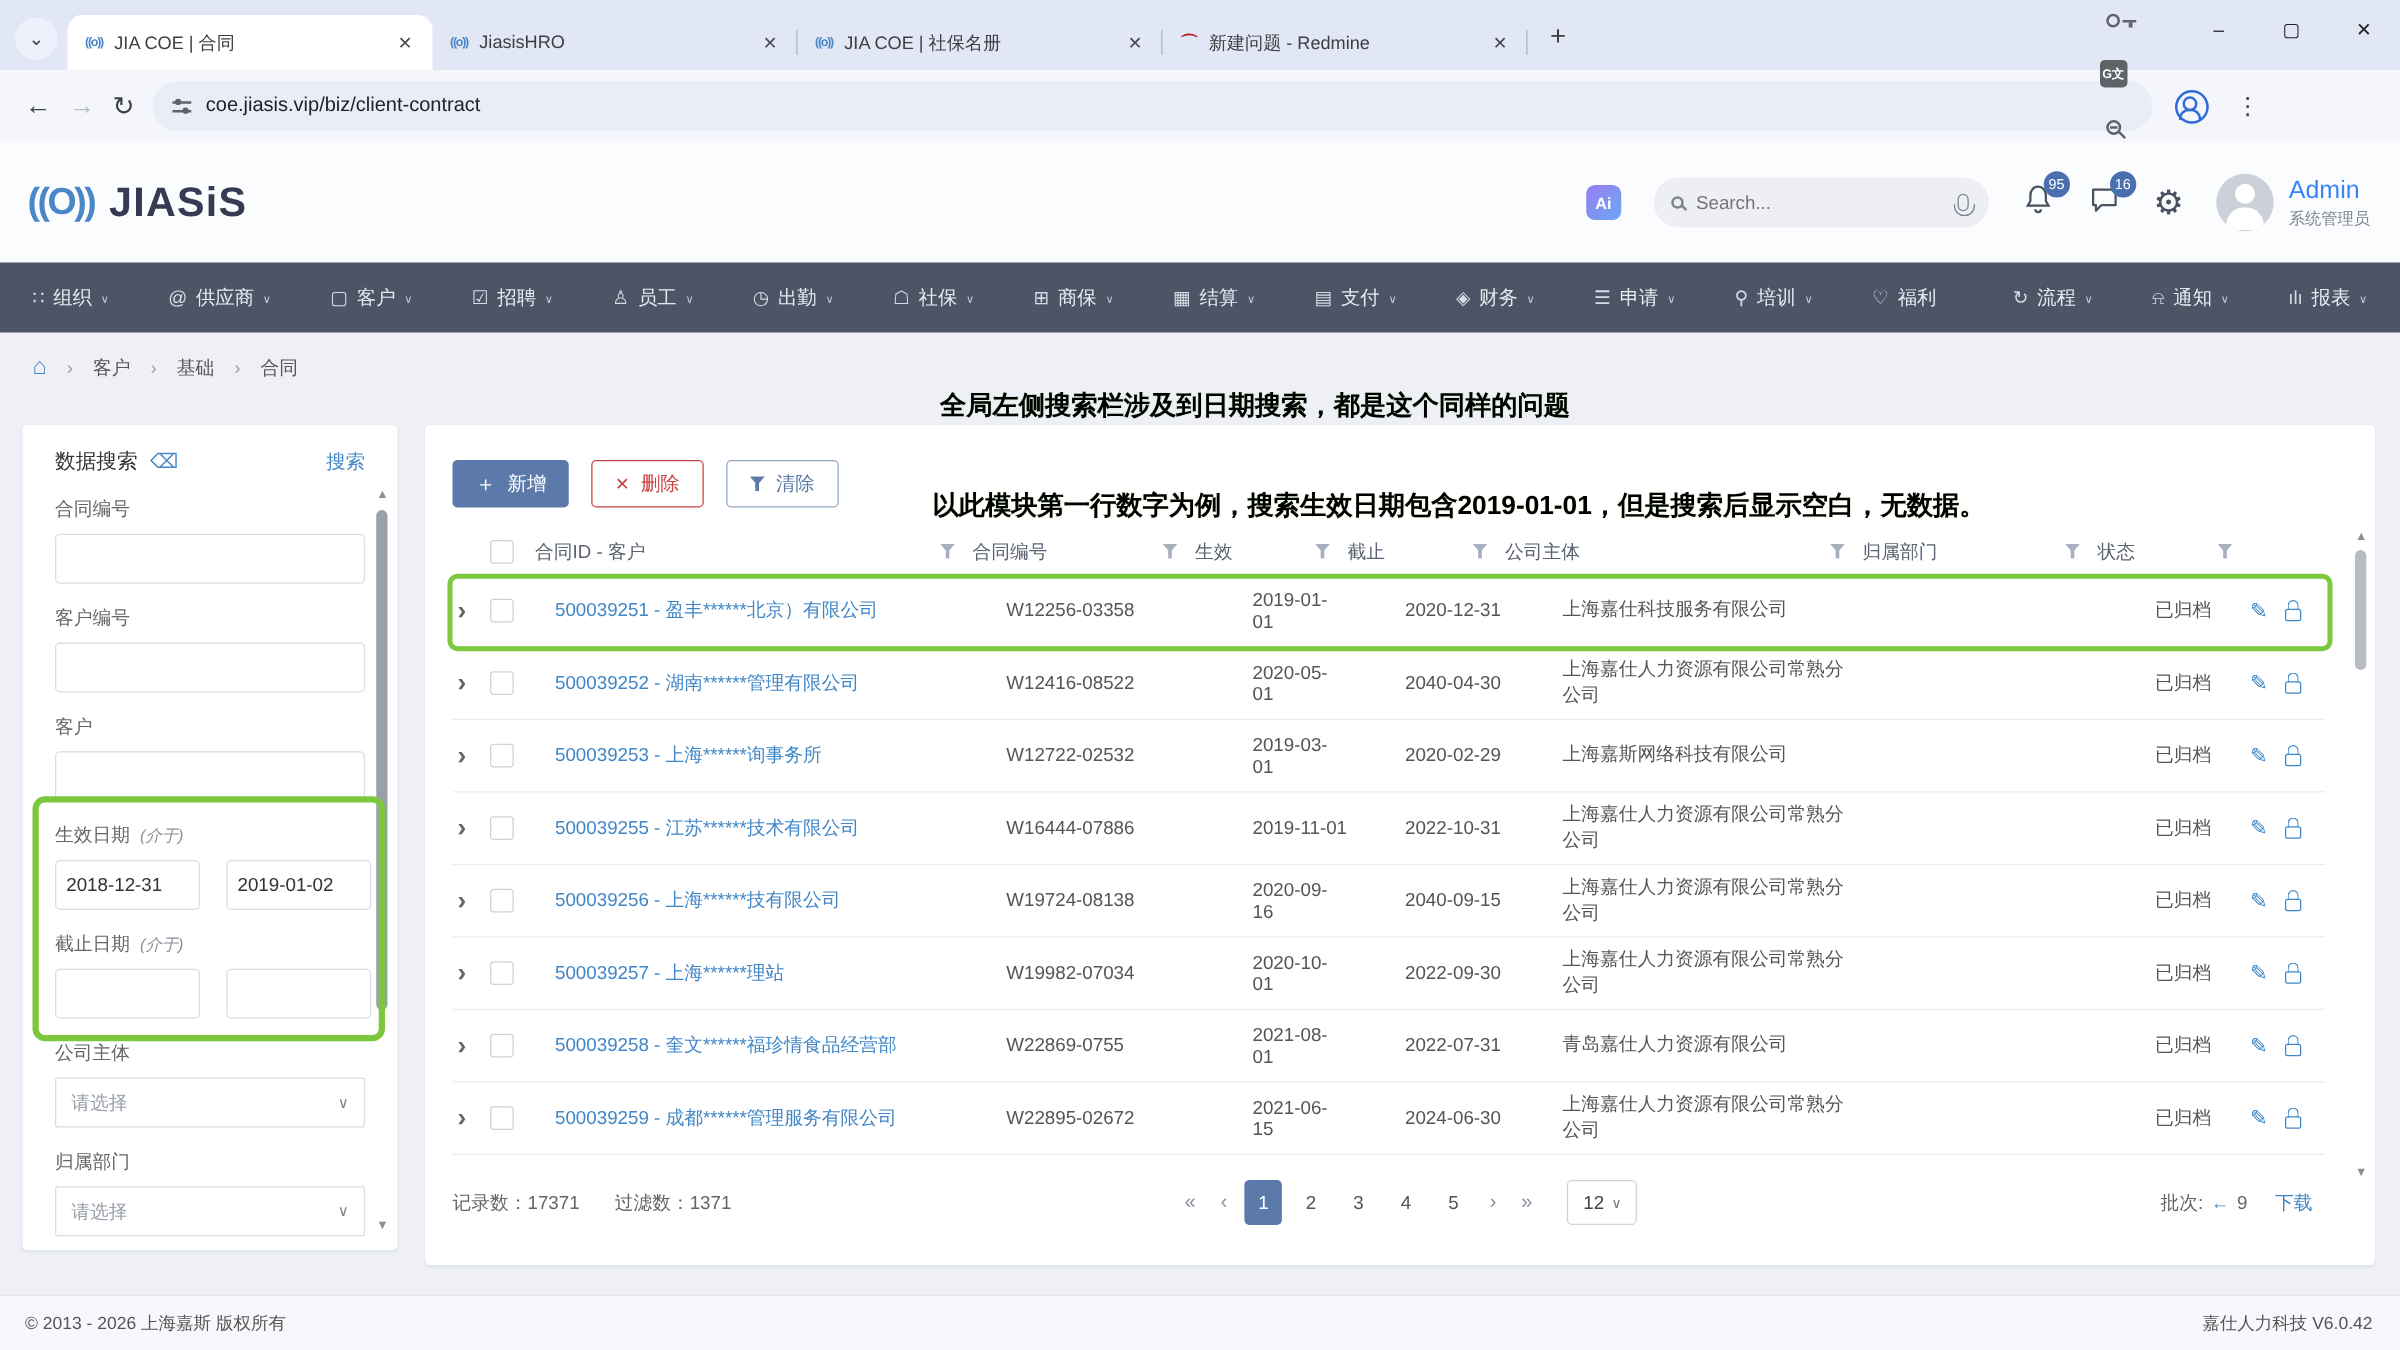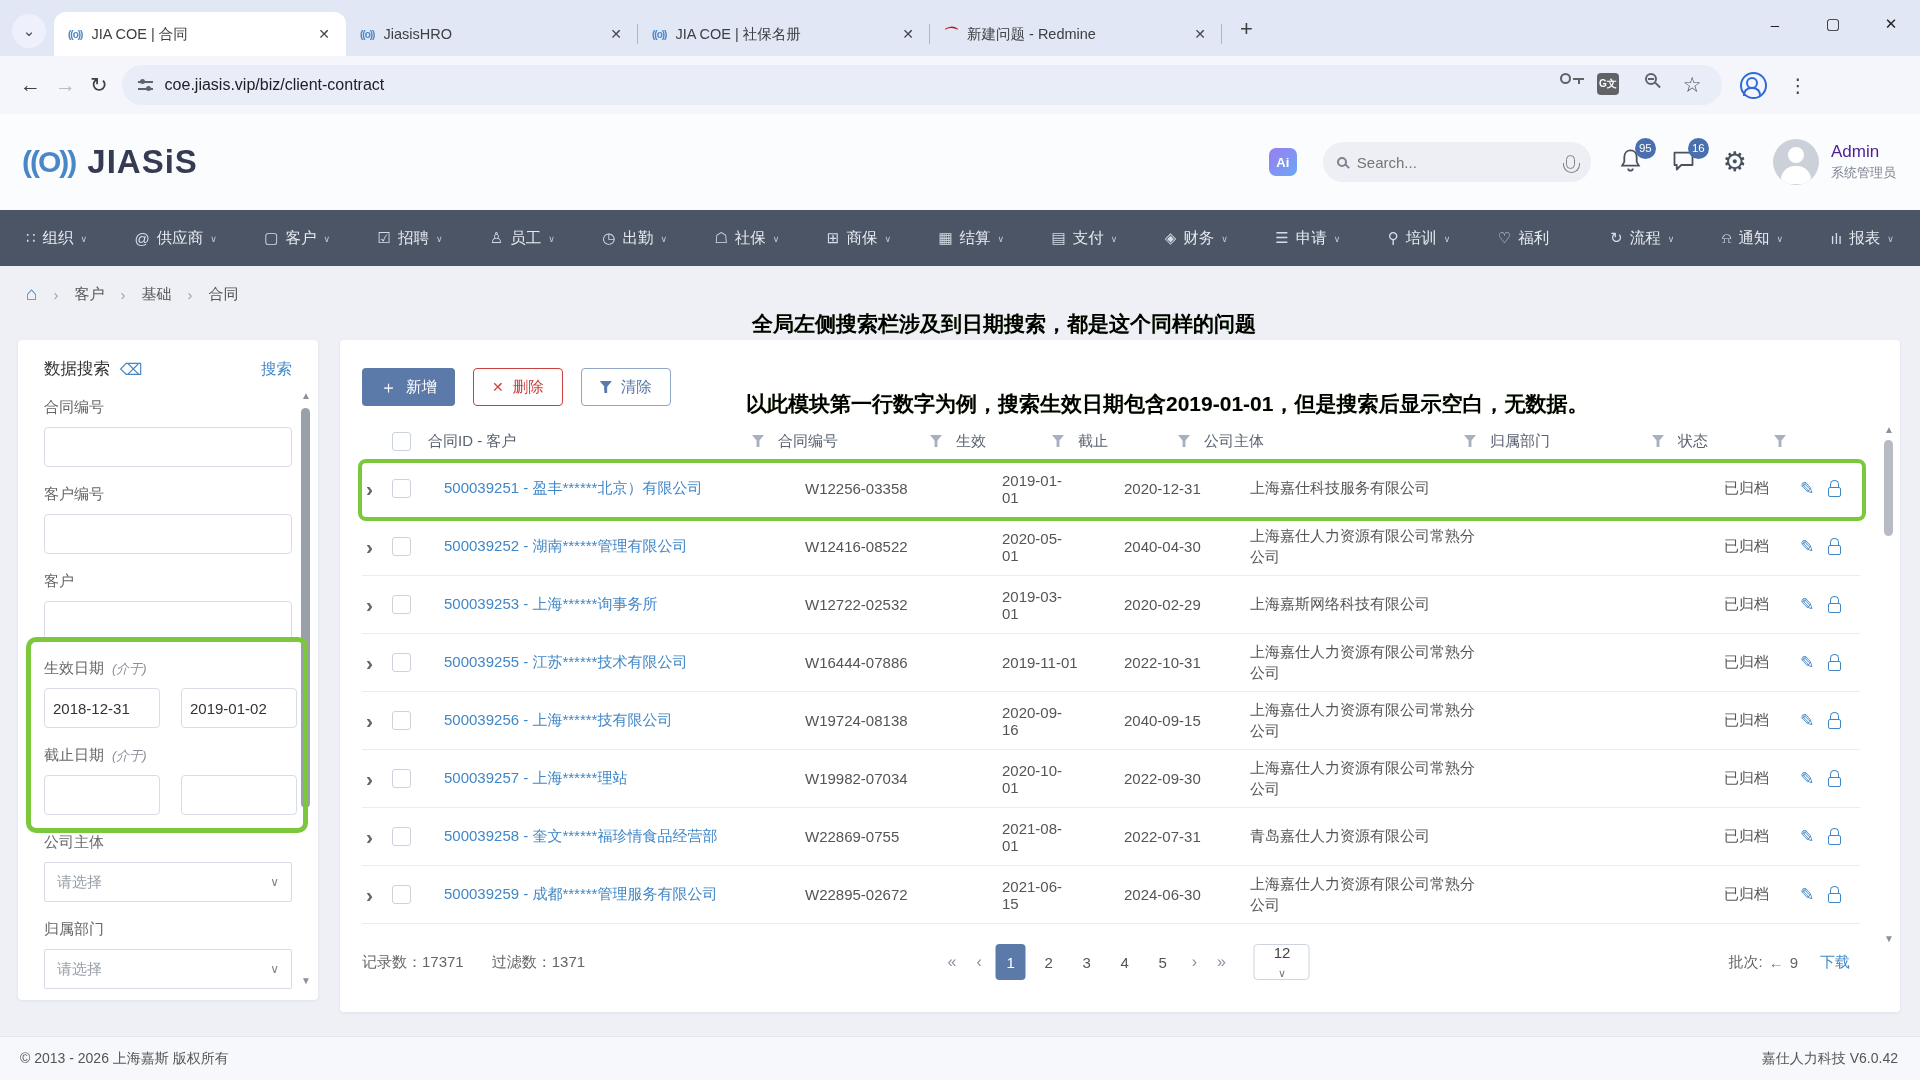--- a/index.html
+++ b/index.html
@@ -26,21 +26,21 @@
   
   .urlbar { position:absolute; top:56px; left:0; width:1920px; height:58px; background:#f4f6fc; display:flex; align-items:center; }
   .navbtns { display:flex; align-items:center; gap:14px; margin-left:20px; font-size:21px; color:#3c4043; }
   .navbtns .fwd { color:#b9bdc7; }
   .url-pill { height:40px; width:1600px; margin-left:14px; background:#e9edf8; border-radius:21px;
     display:flex; align-items:center; padding:0 16px; gap:12px; }
   .tune { width:15px; height:9px; border-top:2px solid #5f6368; border-bottom:2px solid #5f6368; position:relative; }
   .tune::before { content:''; position:absolute; width:5px; height:5px; border-radius:50%; background:#5f6368; top:-3.5px; left:2px; }
   .tune::after  { content:''; position:absolute; width:5px; height:5px; border-radius:50%; background:#5f6368; bottom:-3.5px; right:2px; }
   .url-text { font-size:16px; color:#202124; flex:1; }
-  .pill-icons { display:flex; align-items:flex-start; gap:26px; margin-right:4px; }
+  .pill-icons { display:flex; align-items:center; gap:26px; margin-right:4px;flex-direction:column; }
   .ikey { width:11px; height:11px; border:2.4px solid #5f6368; border-radius:50%; position:relative; }
   .ikey::after { content:''; position:absolute; left:11px; top:2.5px; width:11px; height:2.6px; background:#5f6368; }
   .ikey::before { content:''; position:absolute; left:16px; top:5px; width:2.6px; height:4px; background:#5f6368; }
   .itrans { width:22px; height:22px; background:#5f6368; border-radius:4px; color:#fff; font-size:10px; font-weight:bold;
     display:flex; align-items:center; justify-content:center; }
   .imag { width:12px; height:12px; border:2.2px solid #5f6368; border-radius:50%; position:relative; }
   .imag::after { content:''; position:absolute; width:7px; height:2.4px; background:#5f6368; transform:rotate(45deg); right:-6px; bottom:-3px; }
   .imag::before { content:''; position:absolute; width:6px; height:2px; background:#5f6368; top:3px; left:1px; }
   .istar { font-size:21px; color:#44474e; }
   .iavatar { width:27px; height:27px; border:2.6px solid #2f6bd8; border-radius:50%; position:relative; margin-left:18px; }
@@ -63,21 +63,21 @@
   .mic { width:9px; height:14px; border:1.8px solid #7c828e; border-radius:5px; position:relative; flex:none; margin-right:2px; }
   .mic::after { content:''; position:absolute; left:-4px; top:7px; width:15px; height:9px; border:1.8px solid #7c828e; border-top:none; border-radius:0 0 9px 9px; }
   .badge-wrap { position:relative; }
   .badge { position:absolute; top:-9px; right:-12px; min-width:21px; height:21px; border-radius:11px; background:#4a6fae;
     color:#fff; font-size:11.5px; display:flex; align-items:center; justify-content:center; padding:0 4px; }
   .gear { font-size:27px; color:#4a5260; }
   .user { display:flex; align-items:center; gap:12px; }
   .user-av { width:46px; height:46px; border-radius:50%; background:#ccd1d9; position:relative; overflow:hidden; }
   .user-av::before { content:''; position:absolute; width:16px; height:16px; border-radius:50%; background:#fff; left:15px; top:8px; }
   .user-av::after { content:''; position:absolute; width:30px; height:18px; border-radius:14px 14px 0 0; background:#fff; left:8px; top:27px; }
-  .user-name { font-size:17px; color:#4c1d95; }
+  .user-name { font-size:20px; color:#3b82f6; }
   .user-role { font-size:13px; color:#7d8492; margin-top:2px; }
 
   
   .navbar { position:absolute; top:210px; left:0; width:1920px; height:56px; background:#4b5565;
     display:flex; align-items:center; justify-content:space-between; padding:0 26px; }
   .nav-item { display:flex; align-items:center; gap:7px; color:#e7eaf0; font-size:15.5px; white-space:nowrap; }
   .nav-ico { font-size:15px; color:#d6dbe4; }
   .nav-chev { font-size:9px; color:#c3cad6; margin-top:2px; }
 
   
@@ -154,21 +154,21 @@
   .tthumb { top:16px; height:96px; background:#b7bcc4; }
 
   
   .pagerow { position:absolute; left:22px; top:600px; width:1498px; height:44px; display:flex; align-items:center; font-size:15px; color:#666; }
   .rec { display:flex; gap:28px; }
   .pager { position:absolute; left:50%; transform:translateX(-46%); display:flex; align-items:center; gap:8px; }
   .parrow { color:#8a909c; font-size:16px; padding:0 6px; }
   .pbtn { min-width:30px; height:36px; display:flex; align-items:center; justify-content:center; border-radius:4px; color:#555; padding:0 6px; }
   .pbtn.current { background:#5b7aa9; color:#fff; }
   .psize { width:56px; height:36px; border:1px solid #ccd3dc; border-radius:4px; display:flex; align-items:center;
-    justify-content:center; gap:6px; margin-left:14px; color:#444;flex-direction:column; }
+    justify-content:center; gap:6px; margin-left:14px; color:#444; }
   .psize .sel-chev { font-size:11px; color:#777; }
   .batch { position:absolute; right:10px; display:flex; align-items:center; gap:6px; }
   .batch .arrow { color:#4187c7; }
   .batch .dl { color:#4187c7; margin-left:16px; }
 
   
   .footer { position:absolute; left:0; bottom:0; width:1920px; height:44px; background:#f7f8fb; border-top:1px solid #e3e6ec;
     display:flex; align-items:center; font-size:14px; color:#555; }
   .footer .left { margin-left:20px; }
   .footer .right { margin-left:auto; margin-right:22px; }

